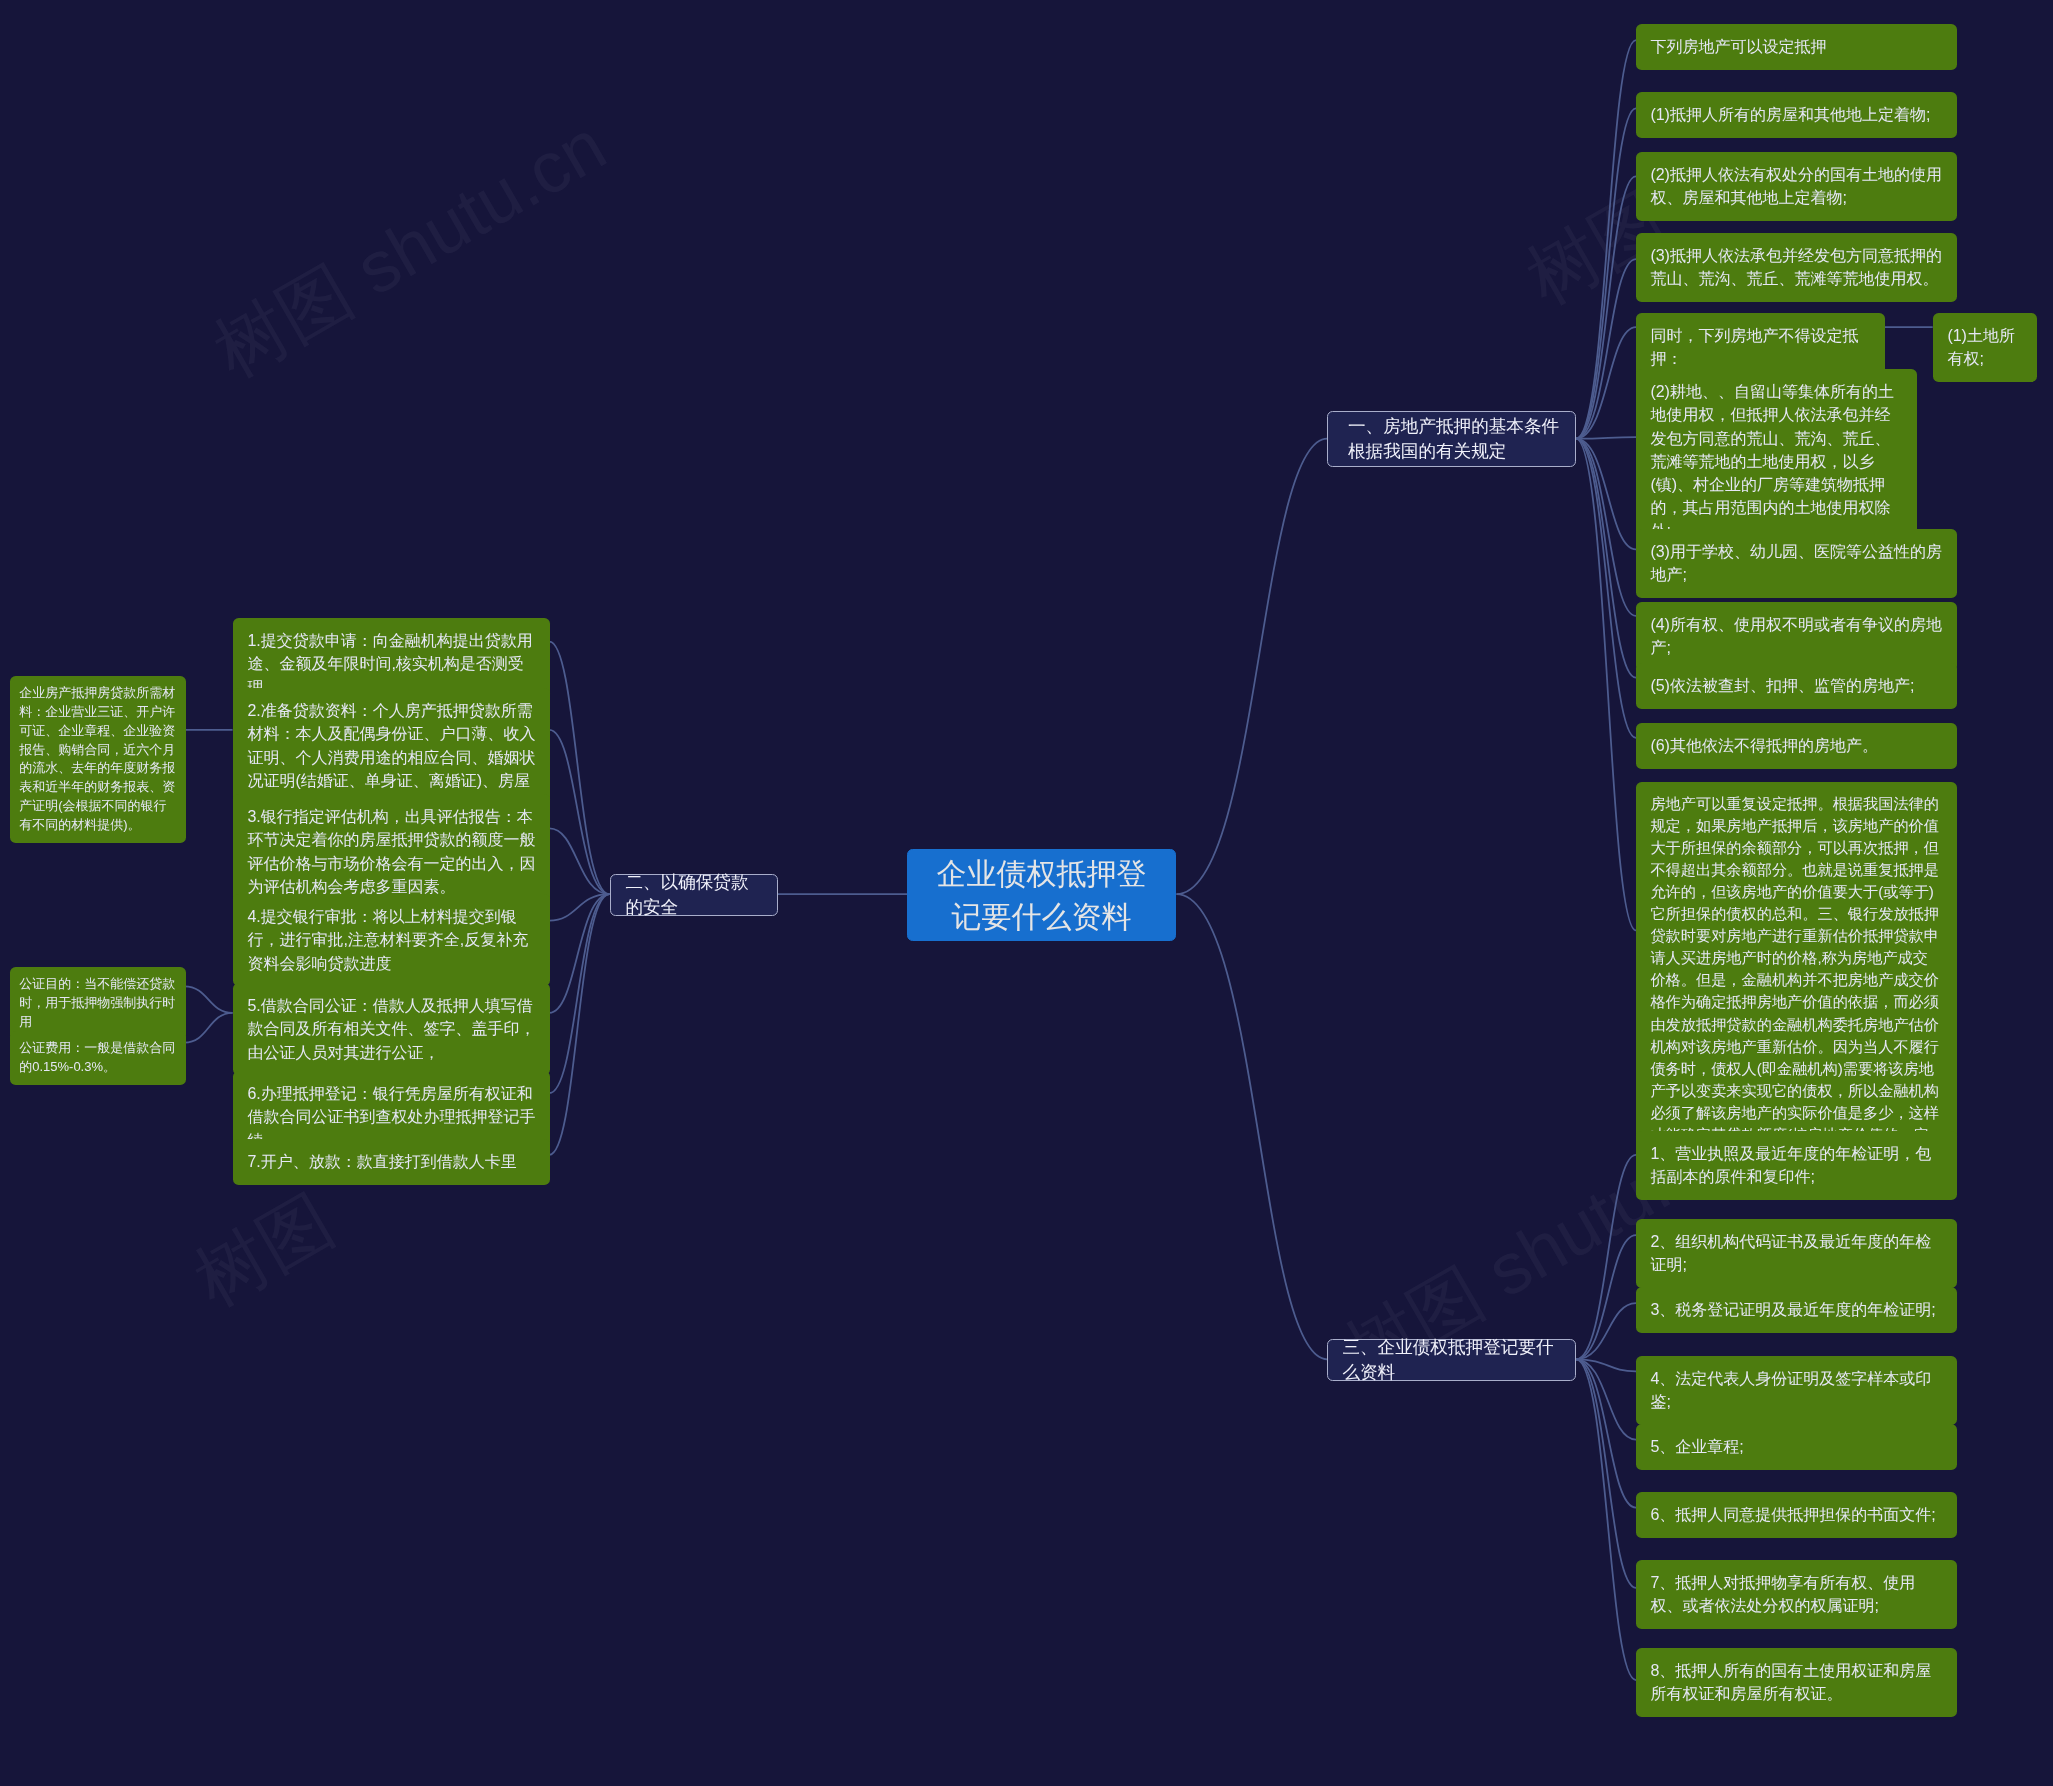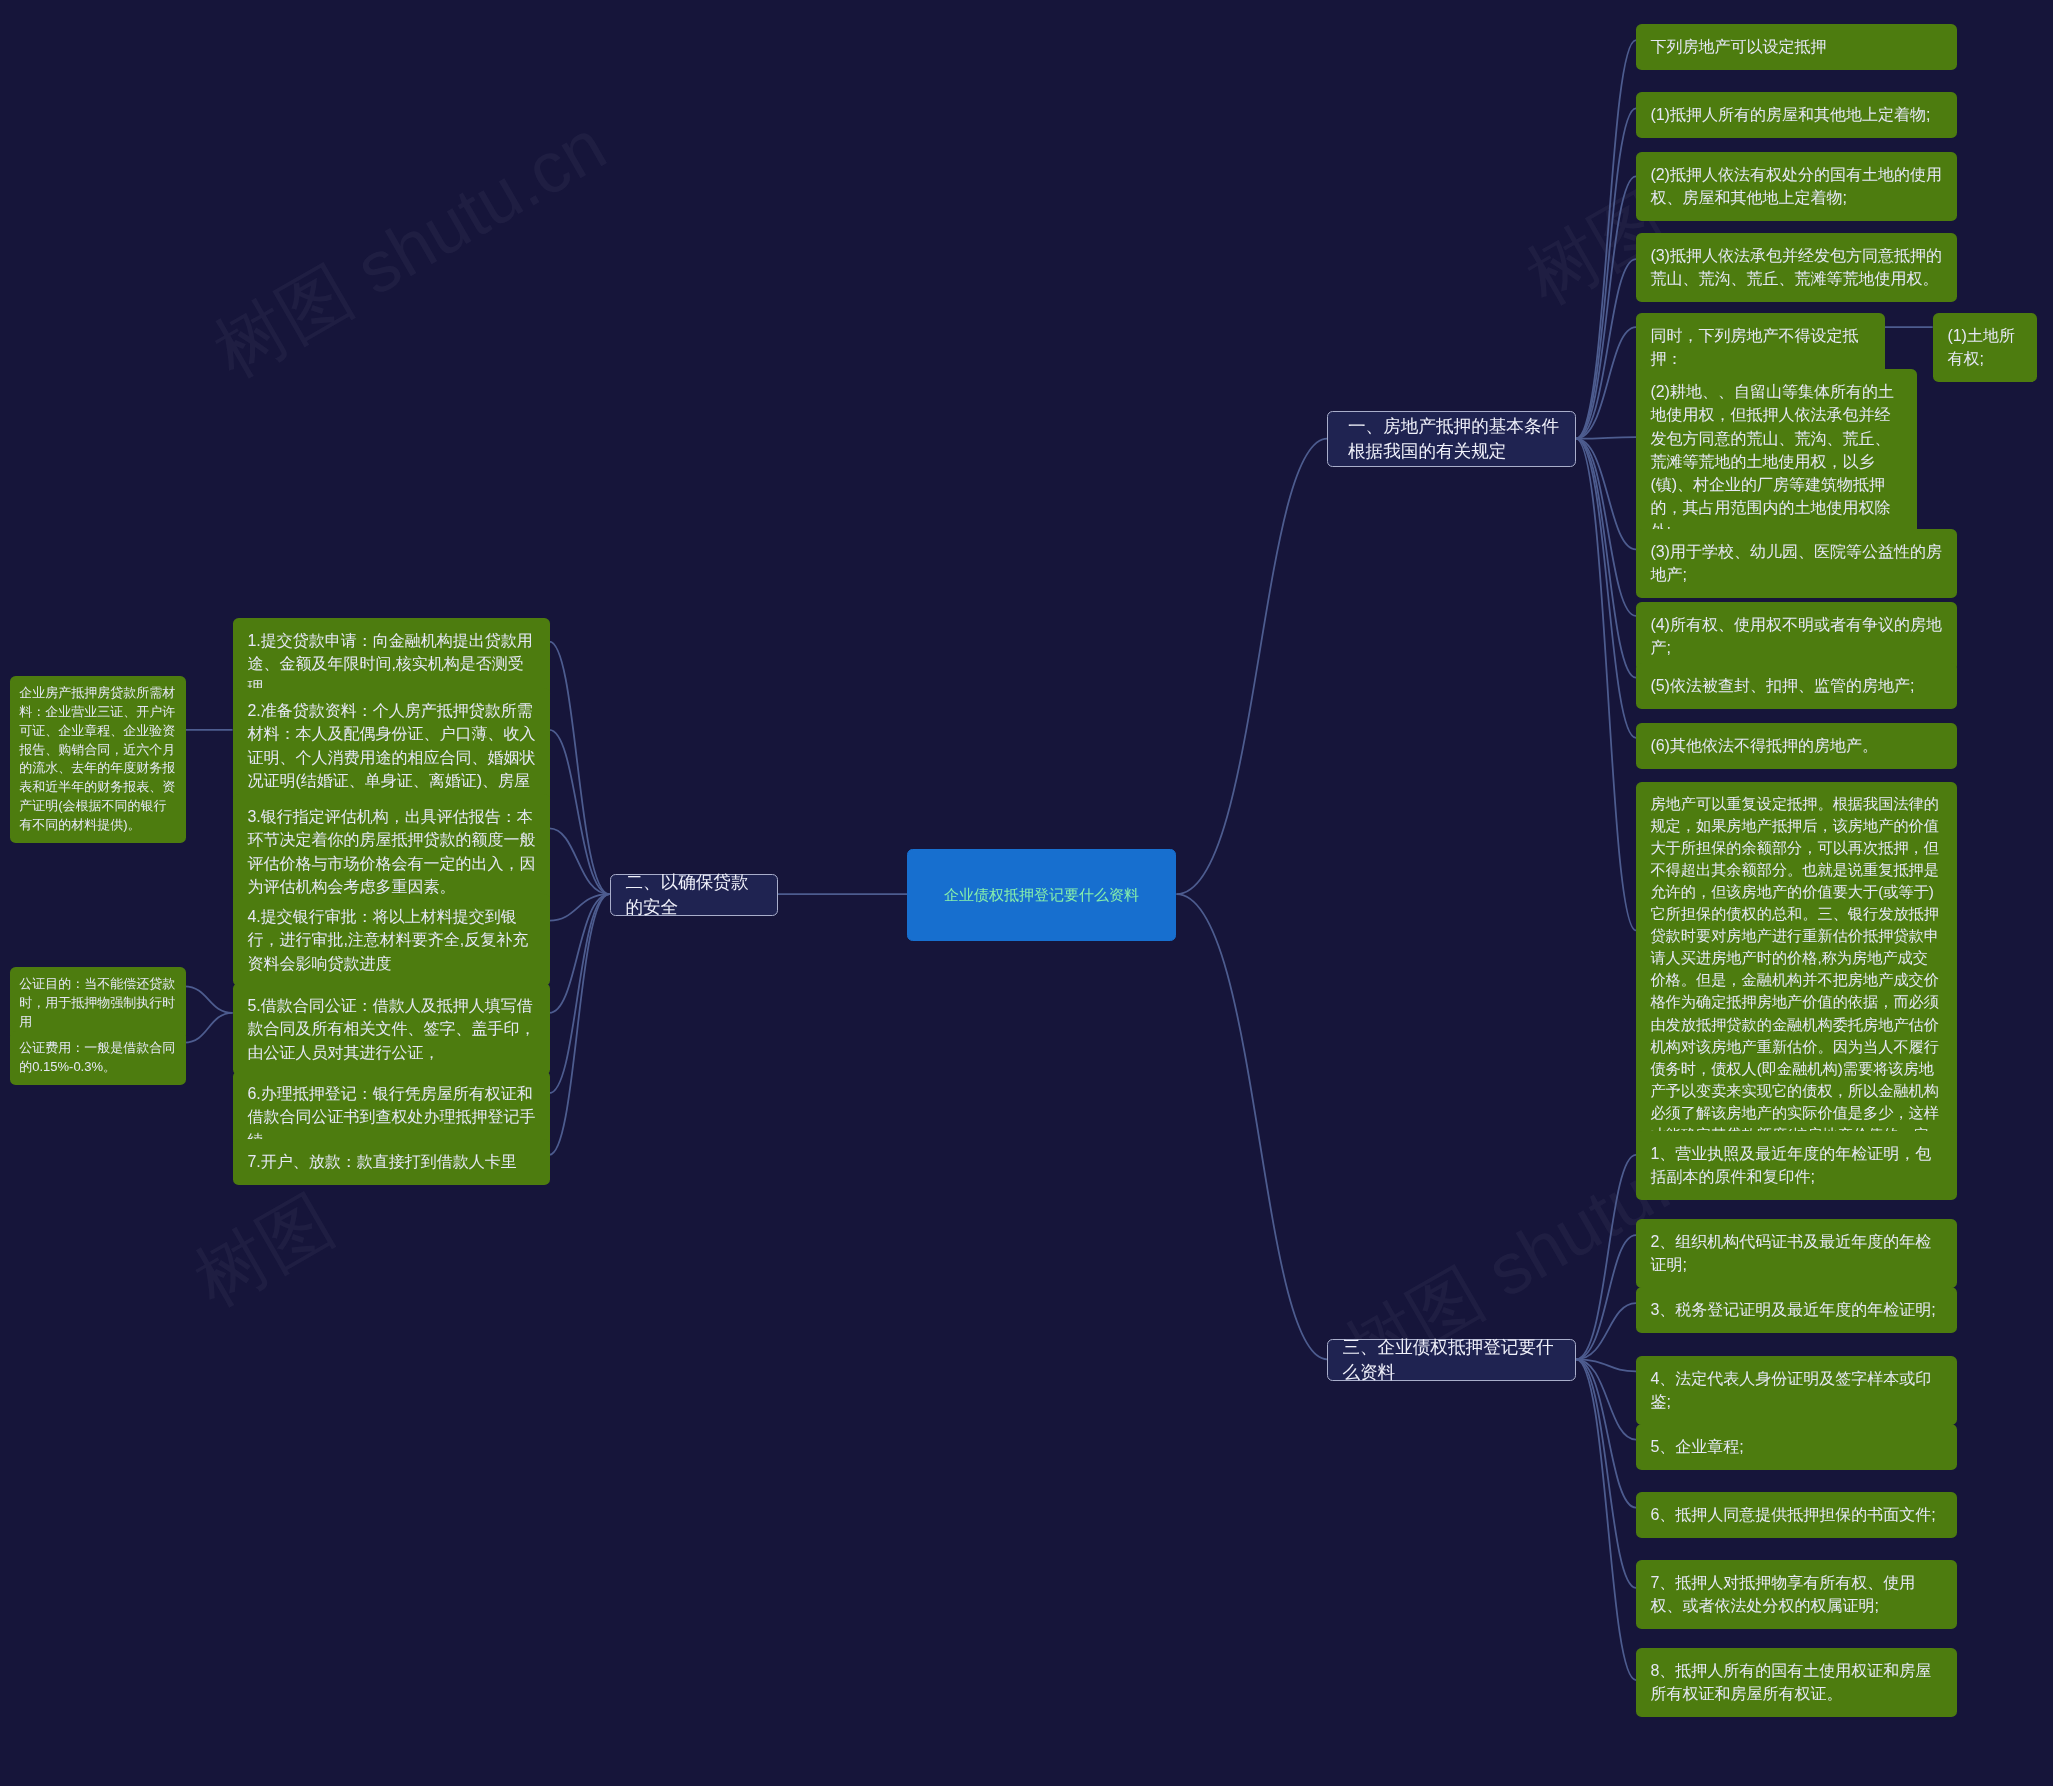--- a/index.html
+++ b/index.html
@@ -40,24 +40,24 @@
   }
   .node {
     position: absolute;
     box-sizing: border-box;
     border-radius: 5.6px;
     line-height: 1.45;
     font-size: 17px;
   }
   .root {
     background: #176fcf;
-    color: #86efac;
+    color: #e5e5e5;
     border: 0.8px solid #176fcf;
     text-align: center;
-    font-size: 15px;
+    font-size: 30px;
     display: flex;
     align-items: center;
     justify-content: center;
     padding: 14.4px 17.6px;
   }
   .branch {
     background: #1f2351;
     color: #f0f1fa;
     border: 0.8px solid #a9aecb;
     padding: 10.4px 14.4px;

